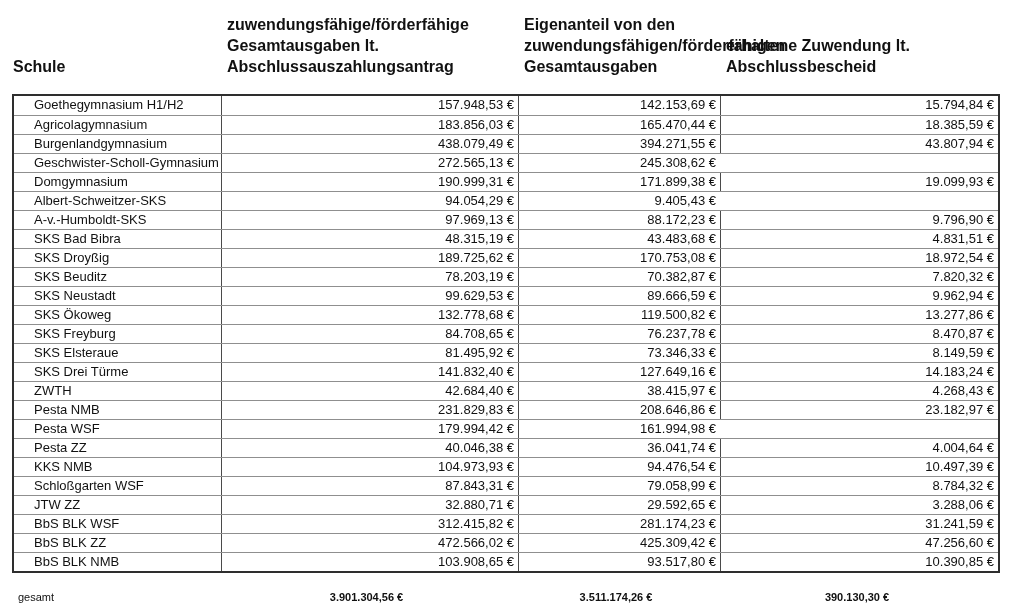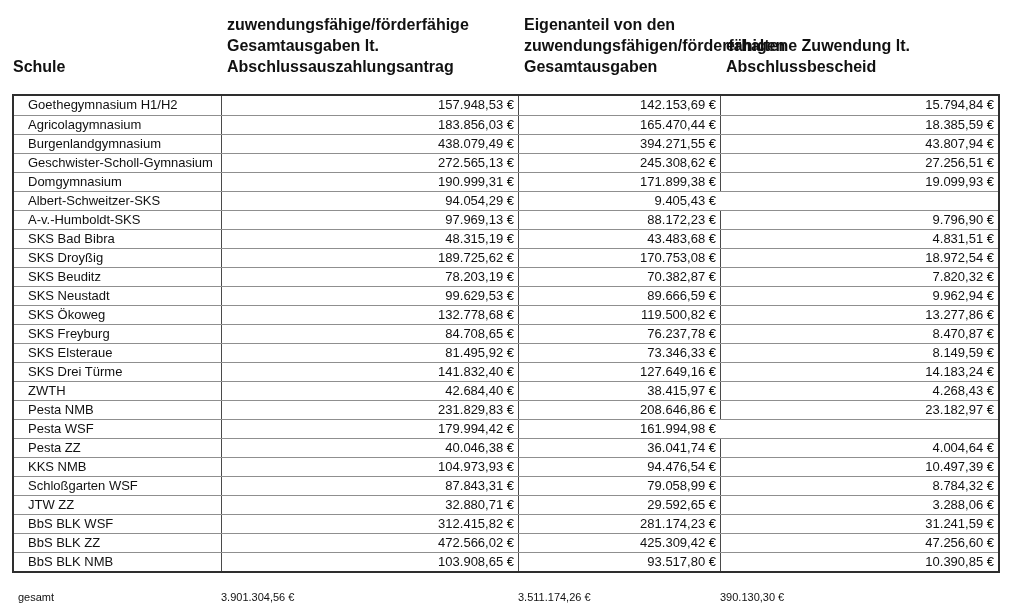--- a/index.html
+++ b/index.html
@@ -45,34 +45,34 @@
   }
   .t-row:first-child { border-top: none; }
   .t-row > .cell {
     font-size: 13px;
     line-height: 18px;
     overflow: hidden;
     white-space: nowrap;
     box-sizing: border-box;
   }
   .t-row > .cell + .cell { border-left: 1px solid #4a4a4a; }
-  .cell.name { padding-left: 14px; }
+  .cell.name { padding-left: 20px; }
   .cell.num  { text-align: right; padding-right: 4px; }
   
   .total-row {
     position: absolute;
     left: 12px; top: 588px;
     width: 988px; height: 19px;
     display: grid;
     grid-template-columns: 209px 297px 202px 280px;
     font-size: 11px;
     line-height: 18px;
   }
   .total-row .t-label { padding-left: 6px; }
-  .total-row .t-num { text-align: left; padding-right: 6px; }
+  .total-row .t-num { text-align: center; padding-right: 6px; font-weight: bold; }
 </style>
 </head>
 <body>
 
 <div class="page">
 
   <div class="header-row">
     <div class="header-cell first">Schule</div>
     <div class="header-cell">zuwendungsfähige/förderfähige
 Gesamtausgaben lt.
@@ -105,21 +105,20 @@
         <div class="cell name">Burgenlandgymnasium</div>
         <div class="cell num">438.079,49 €</div>
         <div class="cell num">394.271,55 €</div>
         <div class="cell num">43.807,94 €</div>
       </div>
 
       <div class="t-row">
         <div class="cell name">Geschwister-Scholl-Gymnasium</div>
         <div class="cell num">272.565,13 €</div>
         <div class="cell num">245.308,62 €</div>
-        <div class="cell num">27.256,51 €</div>
       </div>
 
       <div class="t-row">
         <div class="cell name">Domgymnasium</div>
         <div class="cell num">190.999,31 €</div>
         <div class="cell num">171.899,38 €</div>
         <div class="cell num">19.099,93 €</div>
       </div>
 
       <div class="t-row">

